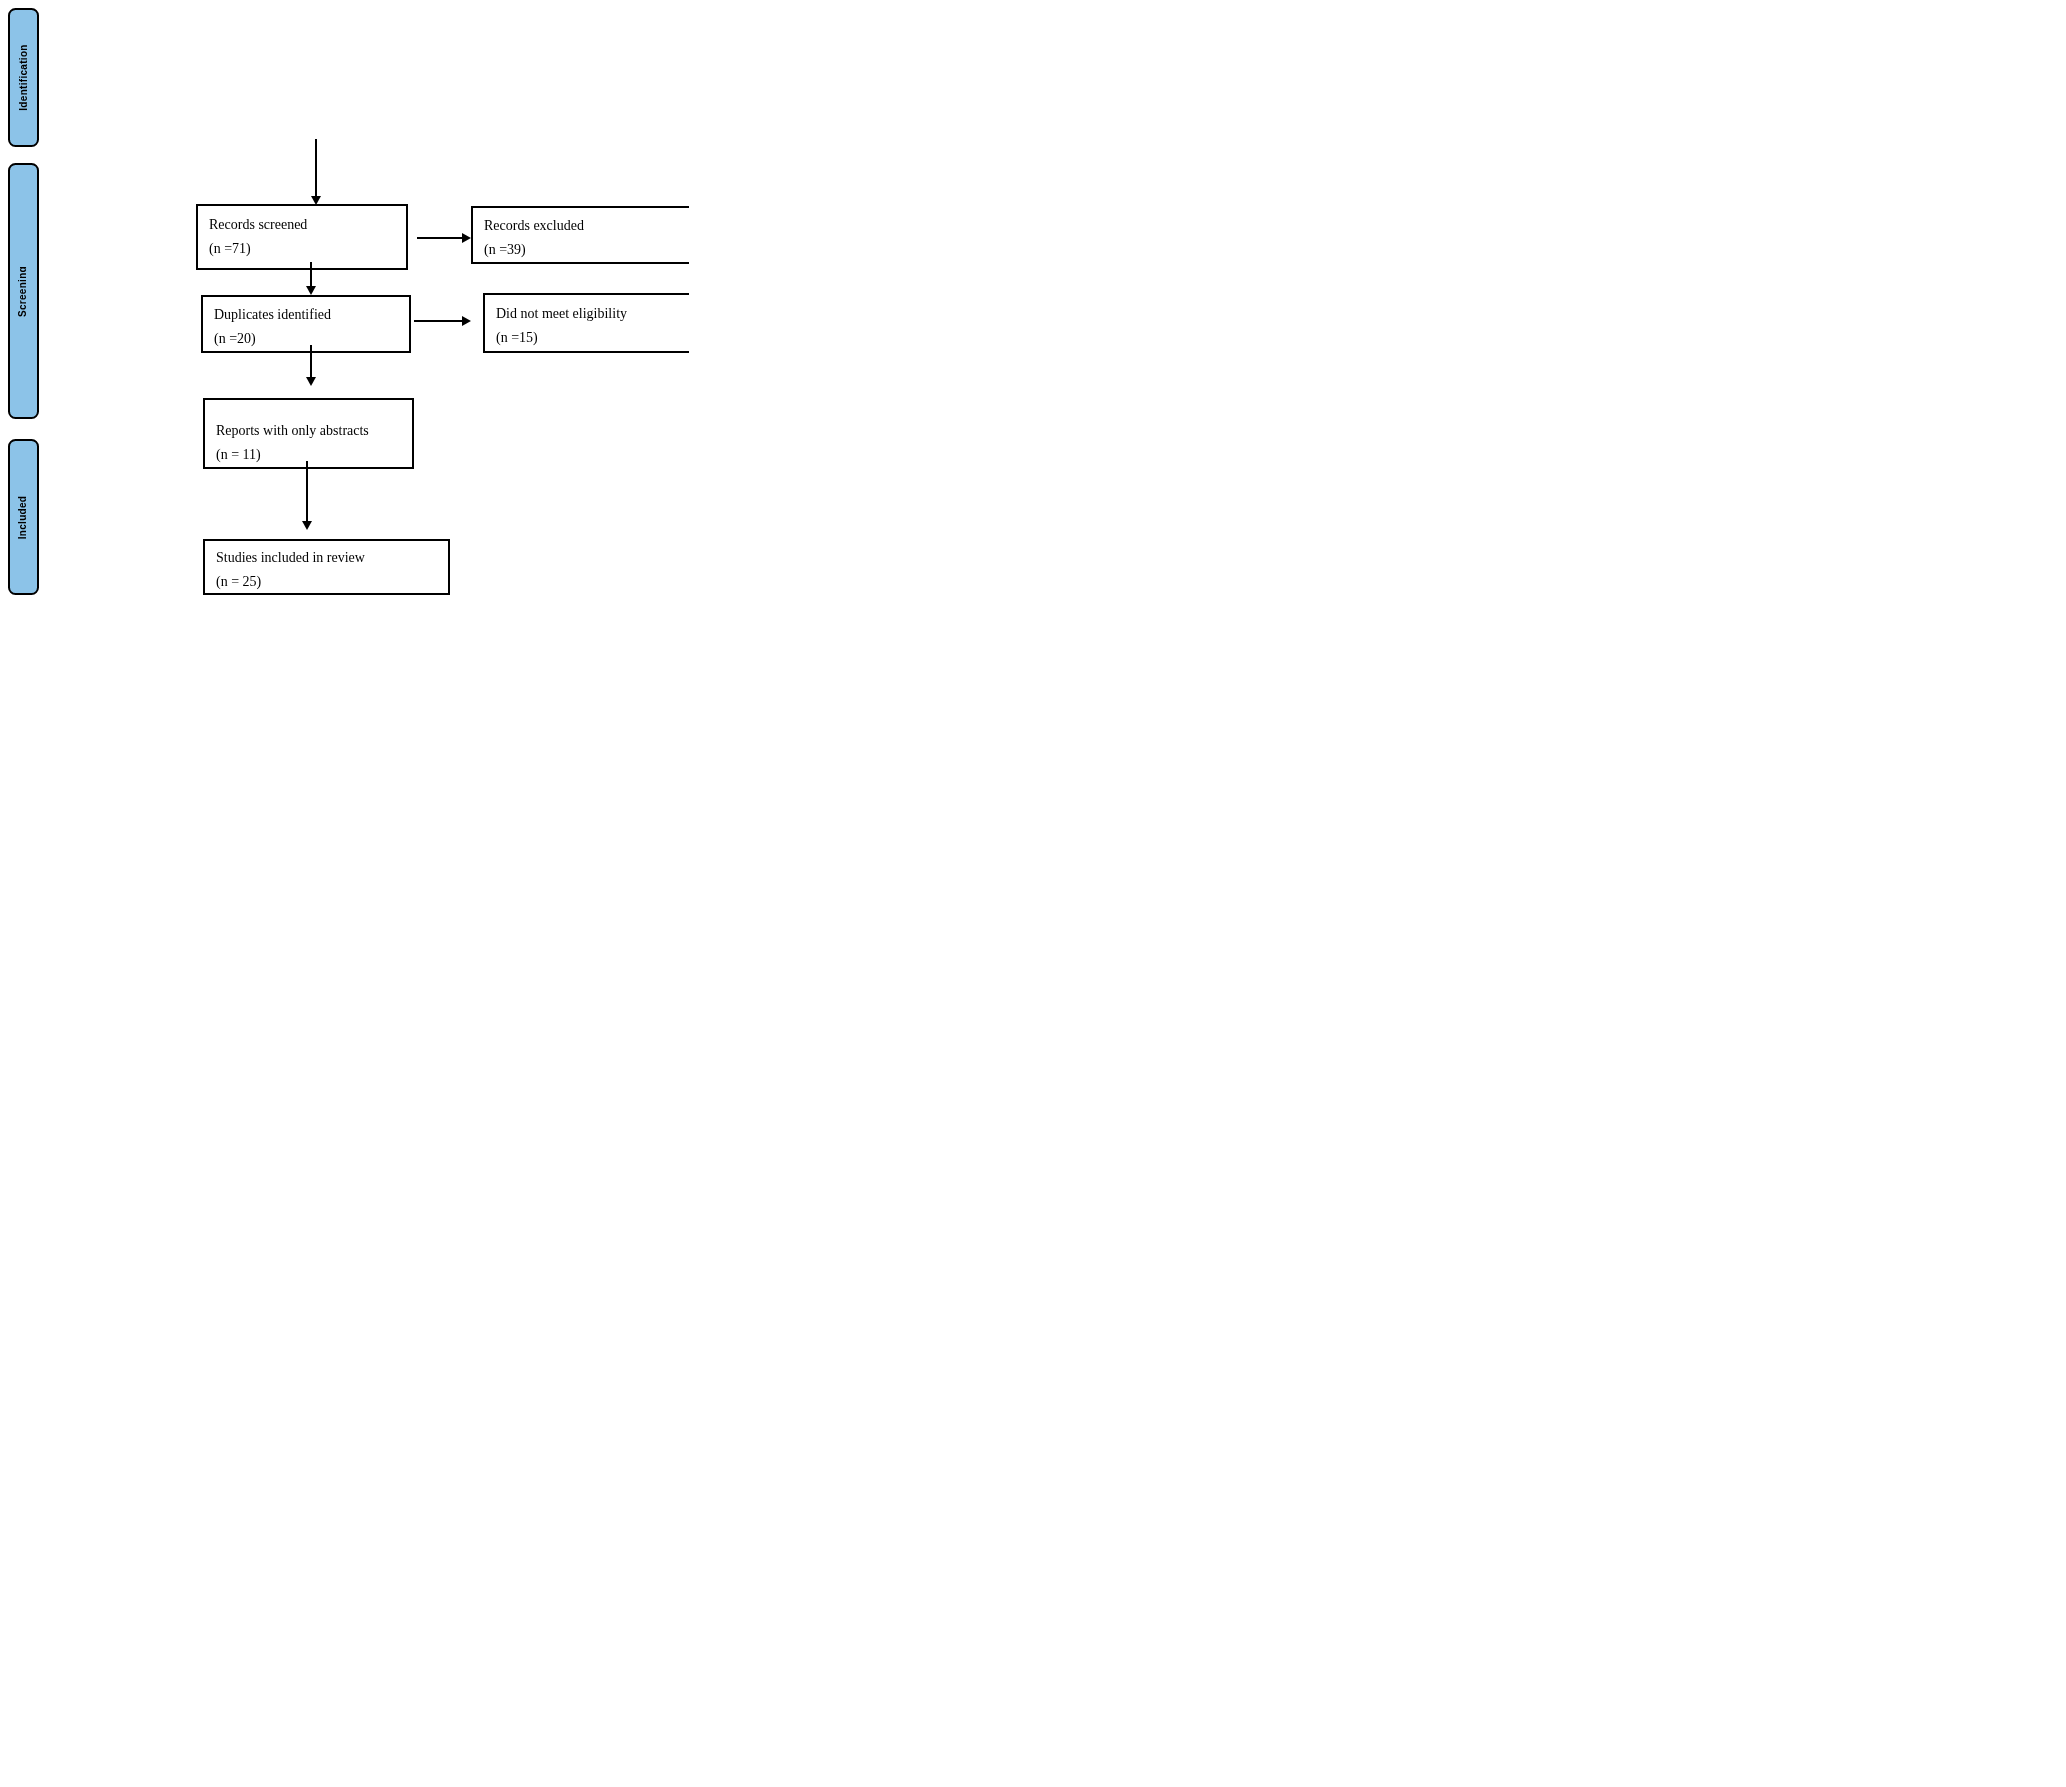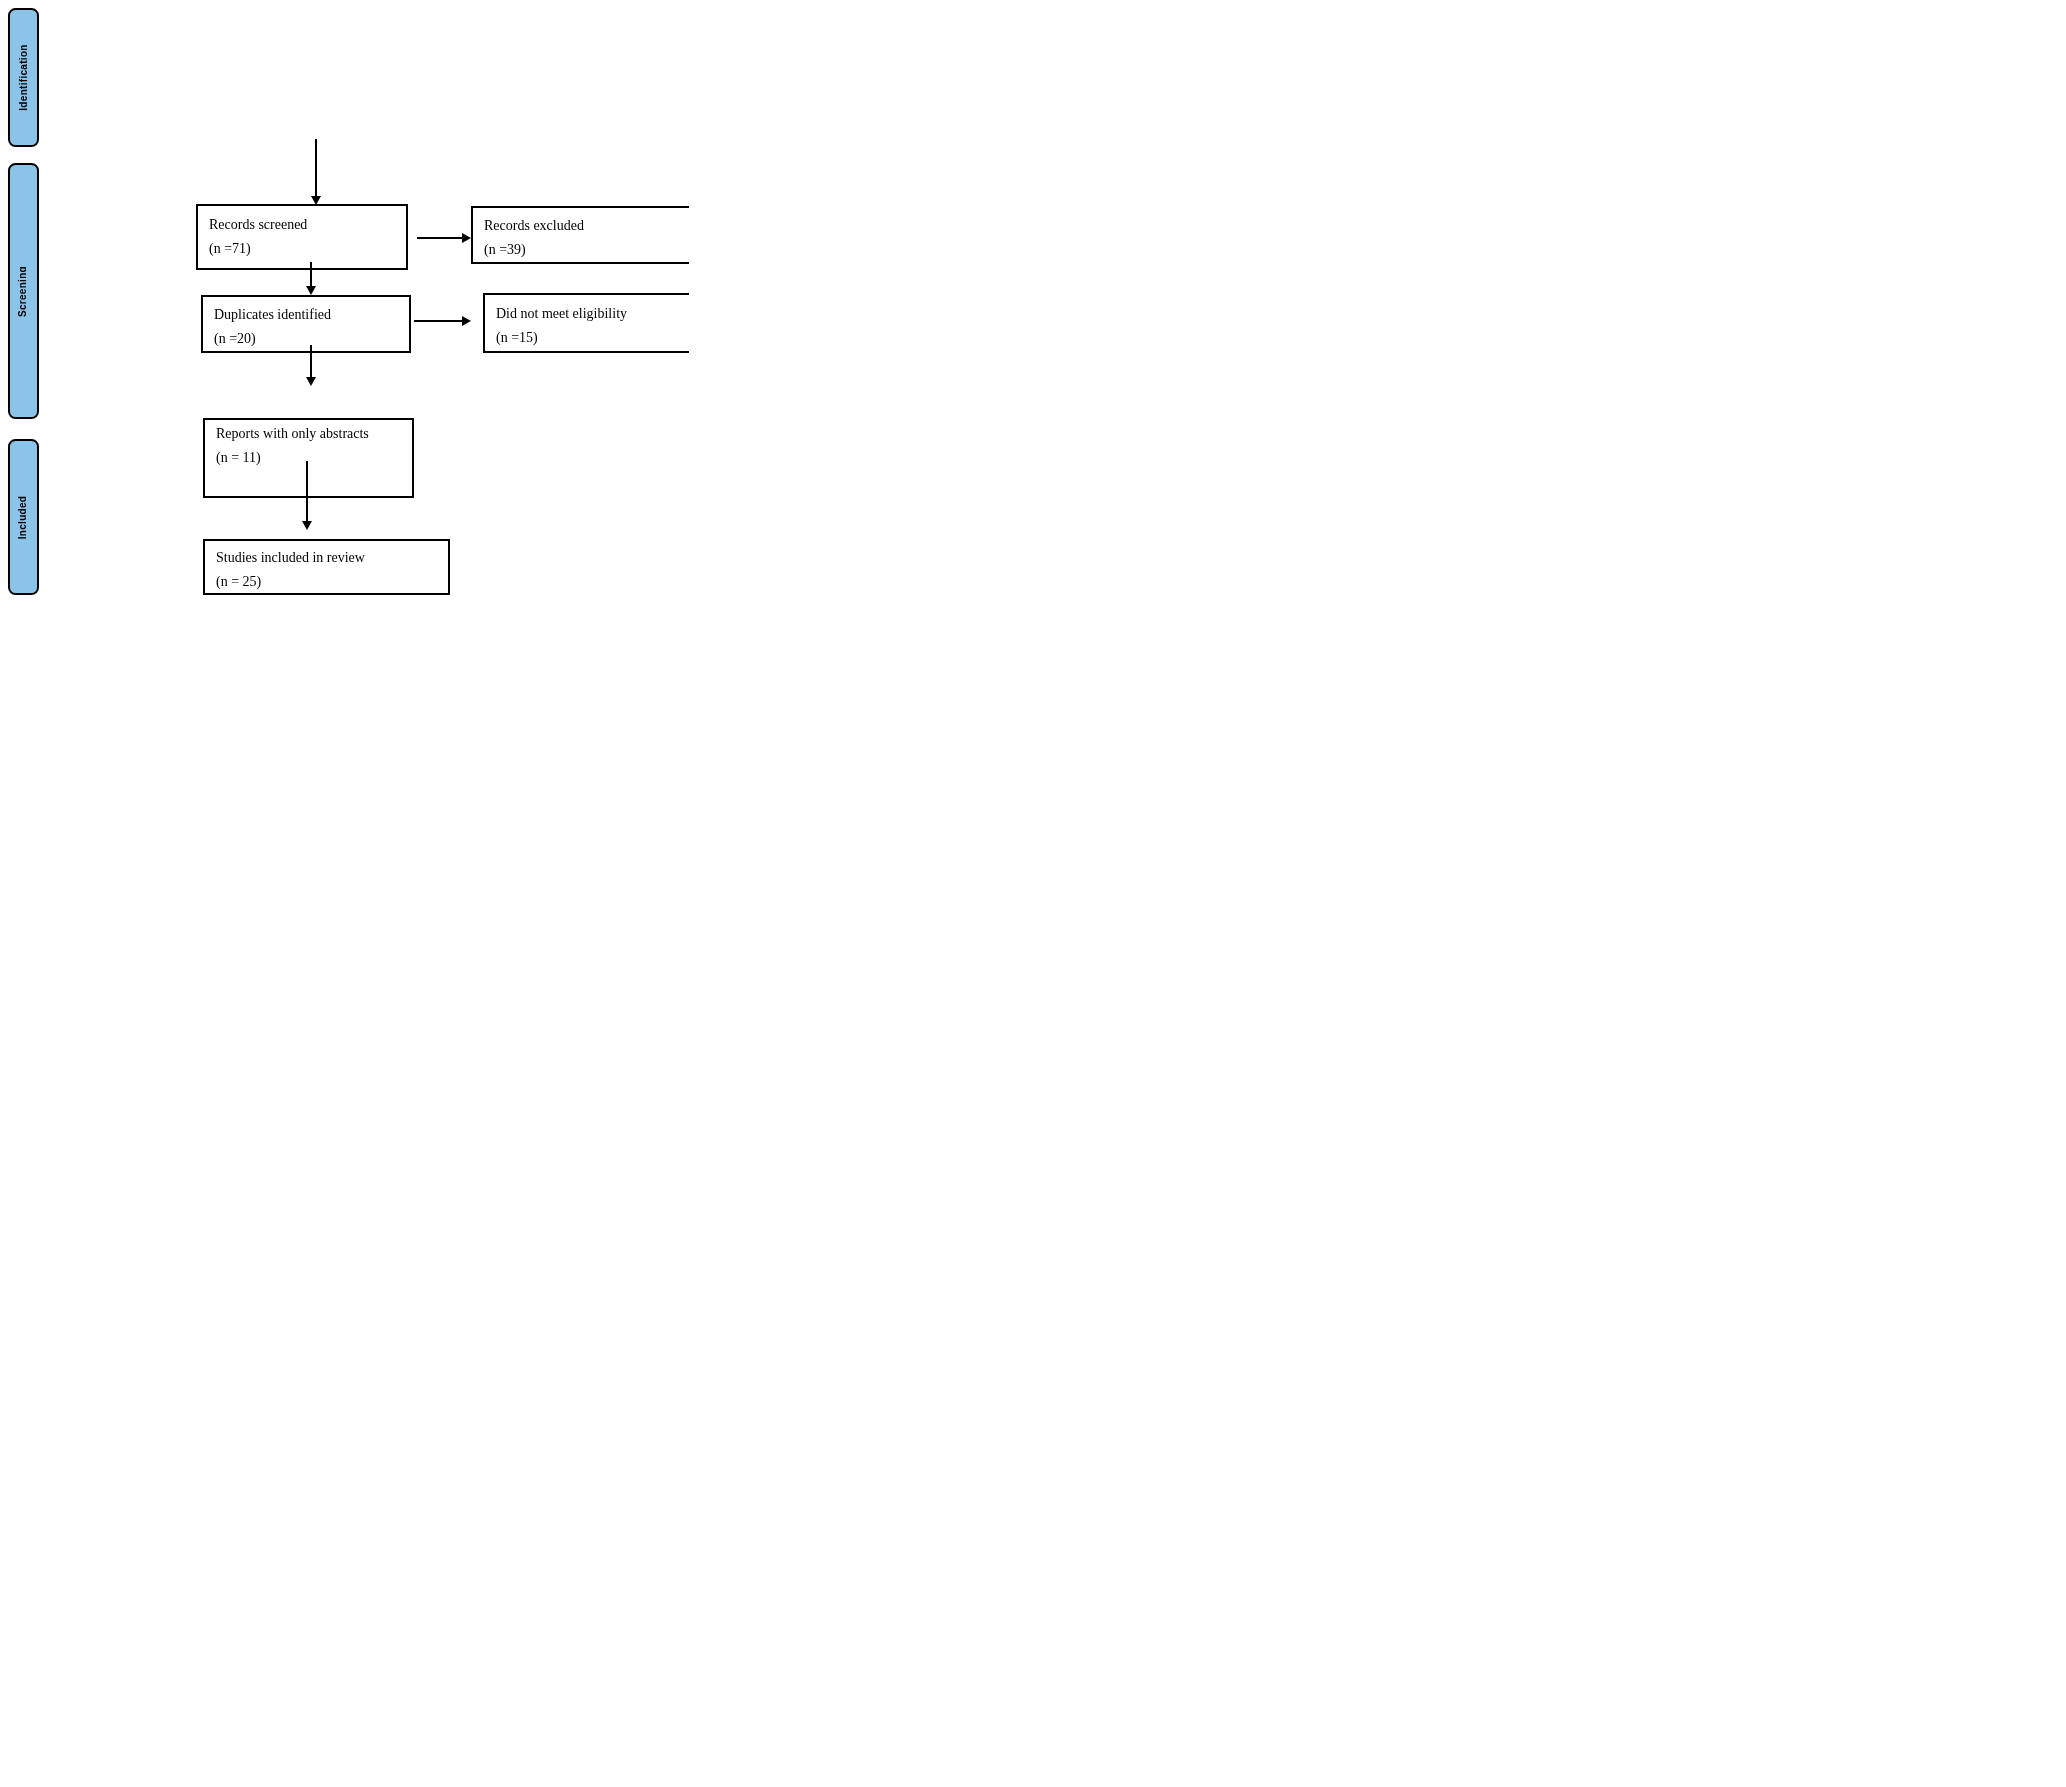--- a/index.html
+++ b/index.html
@@ -52,21 +52,21 @@
     padding-left: 11px;
     padding-right: 4px;
   }
   .fbox .line { white-space: nowrap; }
   #box-identified { left: 210px; top: 6px;   width: 210px; height: 109px; padding-top: 24px; }
   #box-identified .line2 { padding-left: 25px; }
   #box-screened   { left: 196px; top: 204px;  width: 212px; height: 66px; padding-top: 7px; }
   #box-excluded   { left: 471px; top: 206px;  width: 244px; height: 58px; padding-top: 6px; }
   #box-duplicates { left: 201px; top: 295px;  width: 210px; height: 58px; padding-top: 6px; }
   #box-eligibility{ left: 471px; top: 293px;  width: 214px; height: 60px; padding-top: 7px; margin-left: 12px; }
-  #box-abstracts  { left: 203px; top: 418px;  width: 211px; height: 80px; padding-top: 2px; }
+  #box-abstracts  { left: 203px; top: 398px;  width: 211px; height: 71px; padding-top: 19px; }
   #box-studies    { left: 203px; top: 539px; width: 247px; height: 56px; padding-top: 5px; }
 
   
   .varrow { position: absolute; width: 11px; }
   .varrow .shaft {
     position: absolute; left: 50%; transform: translateX(-50%);
     width: 2px; top: 0; bottom: 8.5px; background: #000000;
   }
   .varrow .head {
     position: absolute; bottom: 0; left: 50%; transform: translateX(-50%);

